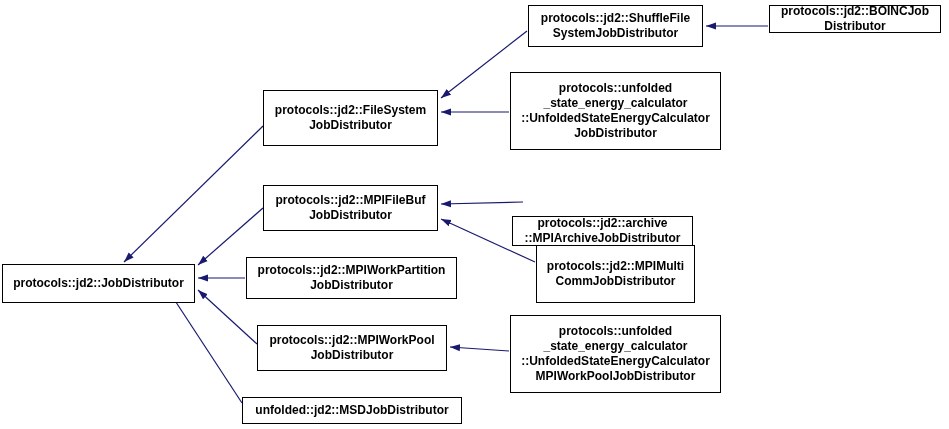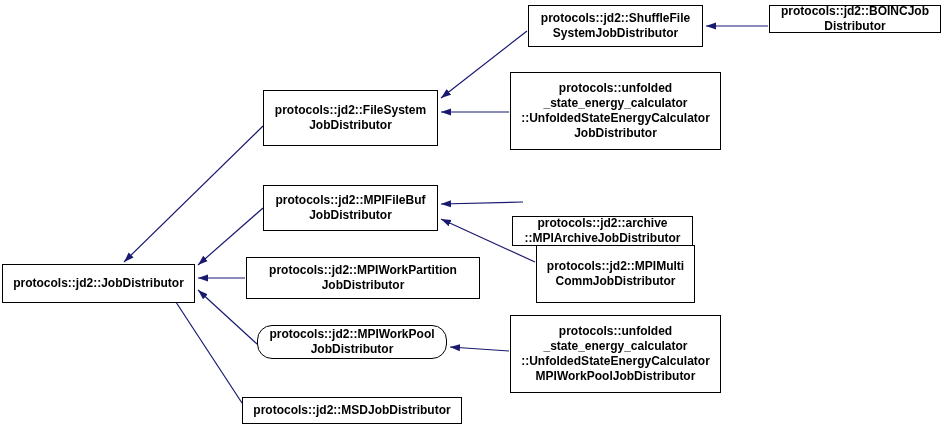--- a/index.html
+++ b/index.html
@@ -75,27 +75,27 @@
   </svg>
 
   <div class="node" style="left:2px; top:264px; width:193px; height:39px;">protocols::jd2::JobDistributor</div>
 
   <div class="node" style="left:263px; top:90px; width:175px; height:56px;">protocols::jd2::FileSystem
 JobDistributor</div>
 
   <div class="node" style="left:263px; top:185px; width:175px; height:46px;">protocols::jd2::MPIFileBuf
 JobDistributor</div>
 
-  <div class="node" style="left:246px; top:257px; width:234px; height:42px;">protocols::jd2::MPIWorkPartition
+  <div class="node" style="left:246px; top:257px; width:211px; height:42px;">protocols::jd2::MPIWorkPartition
 JobDistributor</div>
 
-  <div class="node" style="left:257px; top:325px; width:190px; height:34px;border-radius:15px;">protocols::jd2::MPIWorkPool
+  <div class="node" style="left:257px; top:325px; width:190px; height:46px;">protocols::jd2::MPIWorkPool
 JobDistributor</div>
 
-  <div class="node" style="left:242px; top:397px; width:220px; height:27px;">protocols::jd2::MSDJobDistributor</div>
+  <div class="node" style="left:242px; top:397px; width:220px; height:27px;">unfolded::jd2::MSDJobDistributor</div>
 
   <div class="node" style="left:528px; top:5px; width:175px; height:42px;">protocols::jd2::ShuffleFile
 SystemJobDistributor</div>
 
   <div class="node" style="left:510px; top:72px; width:211px; height:78px;">protocols::unfolded
 _state_energy_calculator
 ::UnfoldedStateEnergyCalculator
 JobDistributor</div>
 
   <div class="node" style="left:512px; top:180px; width:181px; height:30px;margin-top:36px;">protocols::jd2::archive

